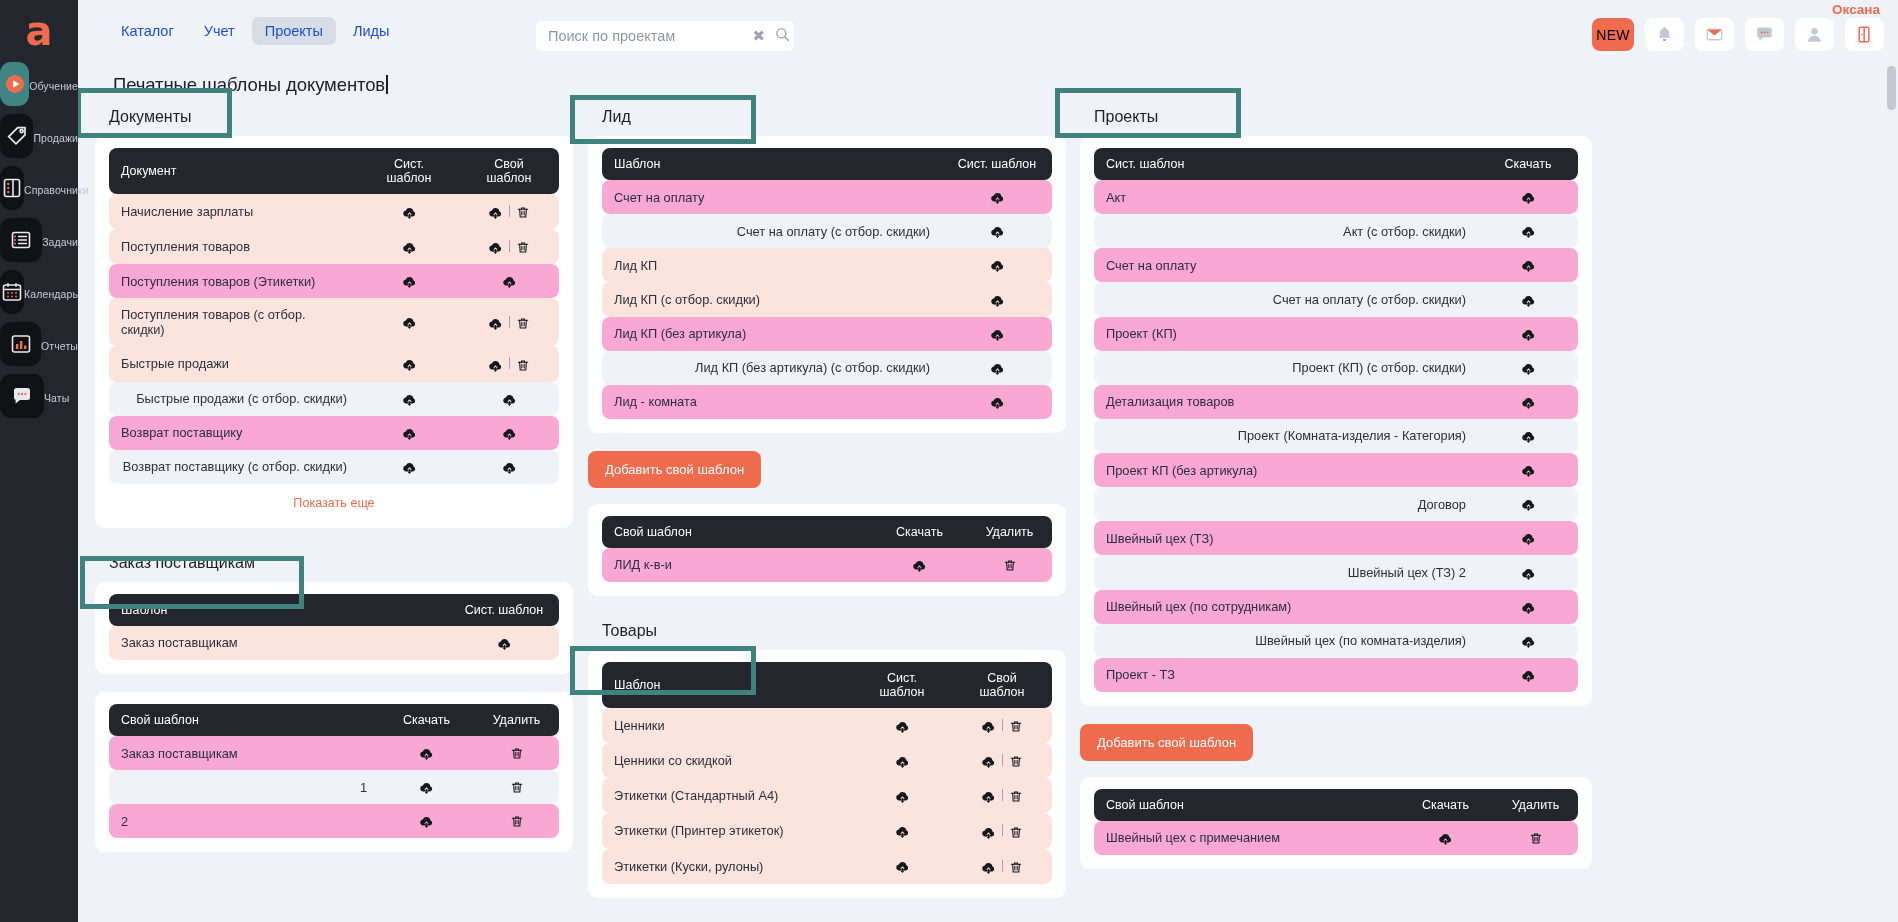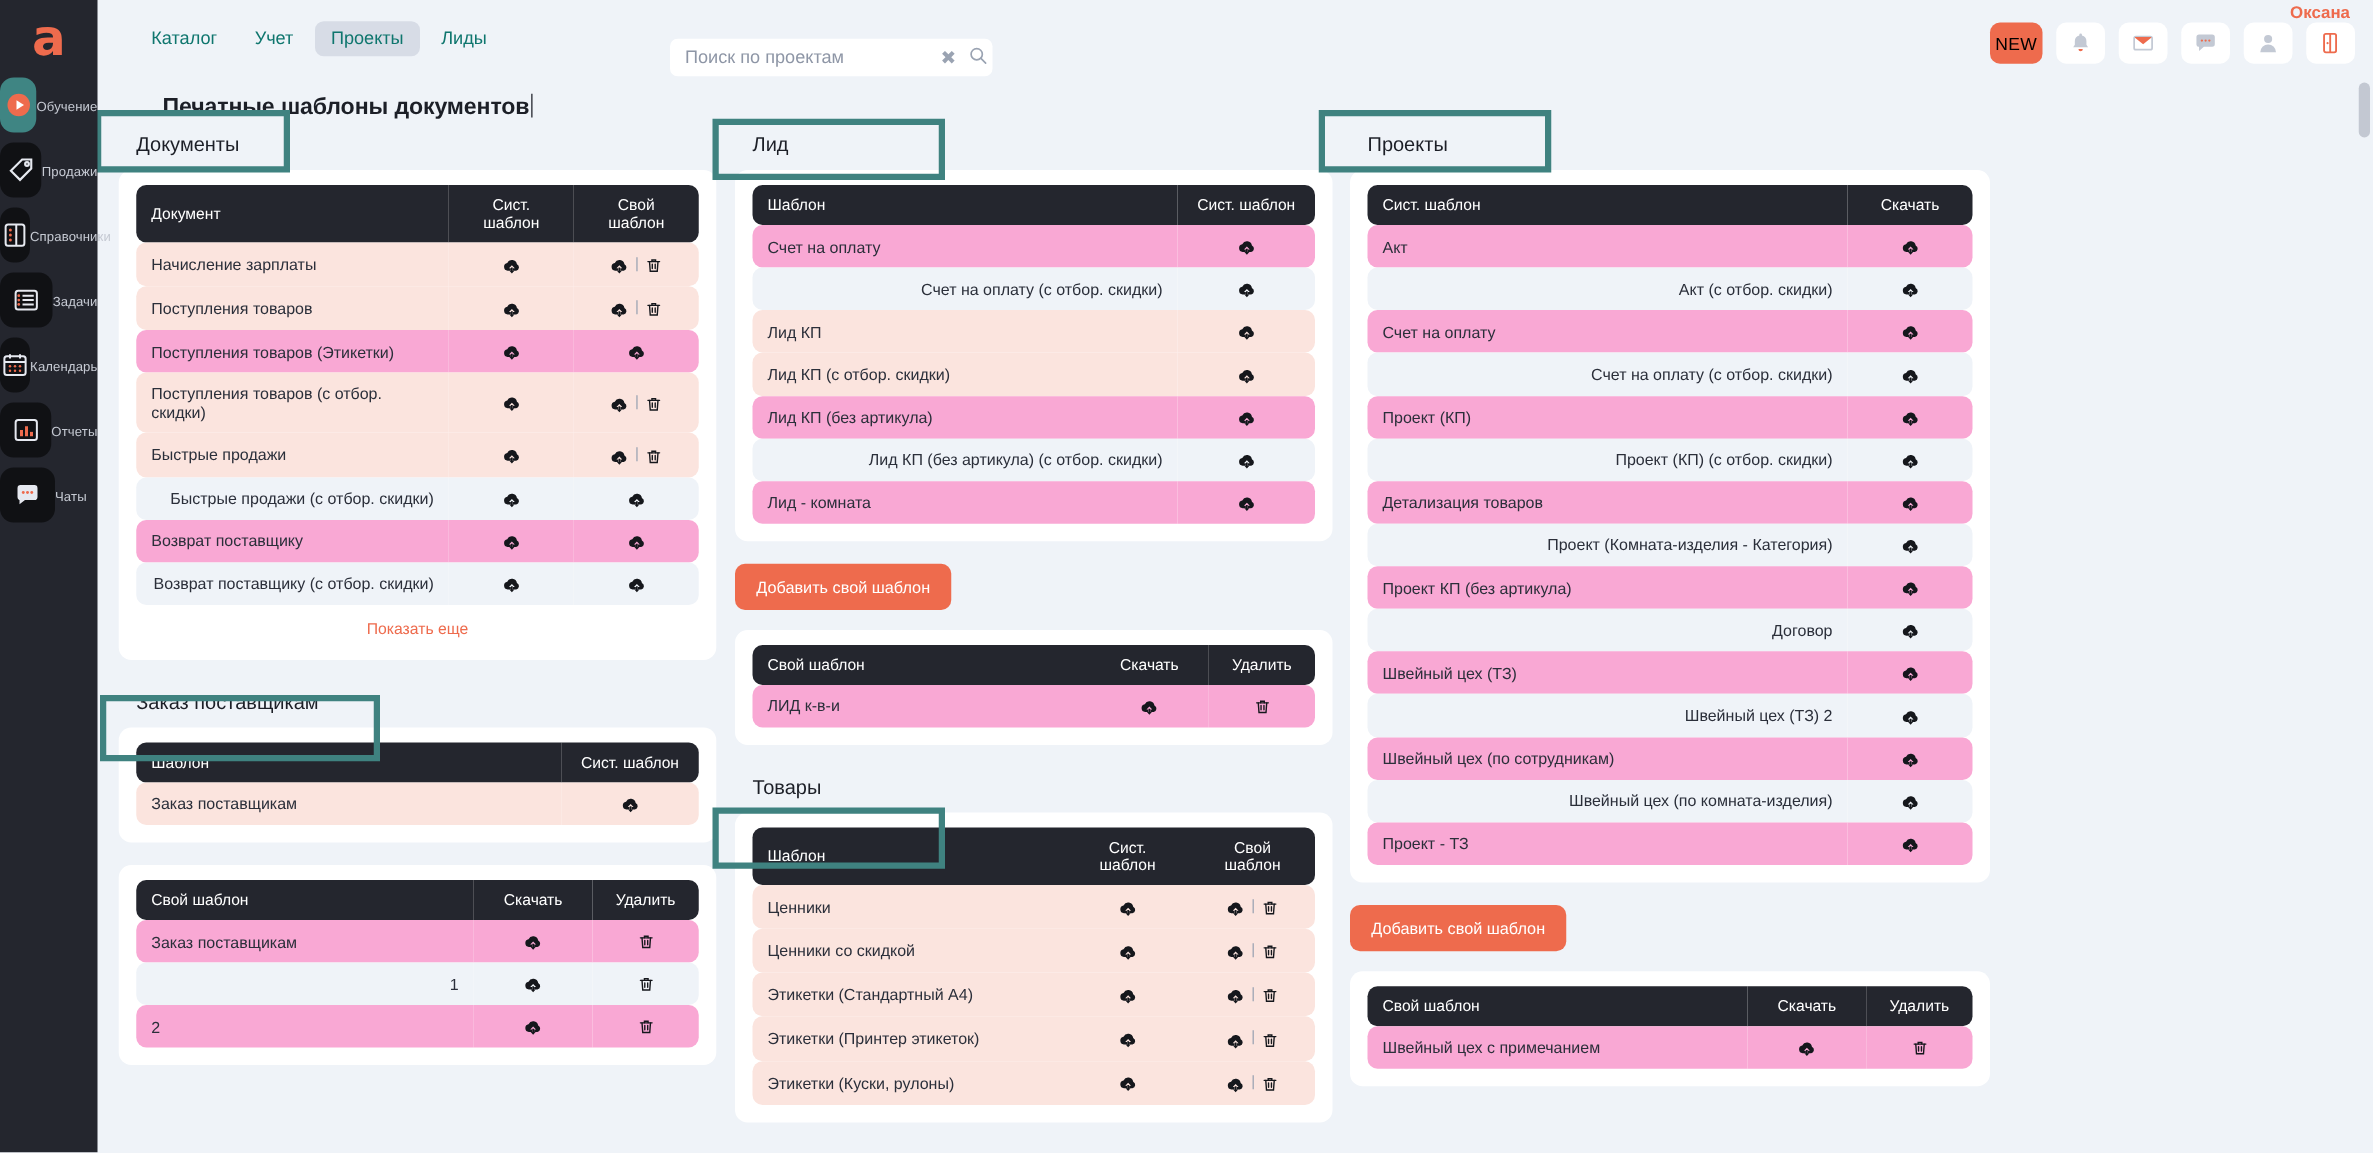--- a/index.html
+++ b/index.html
@@ -44,30 +44,30 @@
   
   #topbar {
     position: absolute; left: 78px; top: 0; right: 0; height: 62px;
     background: #EFF3F8; z-index: 30;
   }
   #navtabs {
     position: absolute; left: 30px; top: 17px;
     display: flex; align-items: center; gap: 4px;
   }
   .navtab {
-    font-size: 14.5px; color: #0f766e; padding: 6px 13px;
+    font-size: 14.5px; color: #1d4ed8; padding: 6px 13px;
     border-radius: 7px; cursor: pointer; white-space: nowrap;
   }
   .navtab.active { background: #D7DCE6; }
 
   #searchwrap {
     position: absolute; left: 458px; top: 21px;
     width: 258px; height: 30px;
     background: #fff; border-radius: 6px;
-    display: flex; align-items: center; margin-top: 10px;
+    display: flex; align-items: center;
   }
   #searchinput {
     flex: 1; border: 0; outline: 0; background: transparent;
     font-family: "Liberation Sans", sans-serif;
     font-size: 14.5px; color: #32363F; padding: 0 12px;
   }
   #searchinput::placeholder { color: #8E96A6; }
   .sicon { width: 26px; text-align: center; color: #9AA3B2; font-size: 15px; cursor: pointer; }
 
   #username {
@@ -83,22 +83,22 @@
     display: flex; align-items: center; justify-content: center;
     cursor: pointer;
   }
   .ticon.newbtn {
     background: #EE6B4D; color: #000000; font-size: 14px;
     letter-spacing: .3px; width: 42px;
   }
 
   
   #pagetitle {
-    position: absolute; left: 130px; top: 74px;
-    font-size: 18.5px; font-weight: 700; color: #1C1F27;
+    position: absolute; left: 113px; top: 74px;
+    font-size: 18.5px; font-weight: 400; color: #1C1F27;
     letter-spacing: -.1px;
   }
   #caret {
     display: inline-block; width: 1.5px; height: 19px;
     background: #1C1F27; vertical-align: -3px; margin-left: 1px;
   }
 
   
   .col { position: absolute; top: 100px; }
   #col1 { left: 95px;  width: 478px; }

